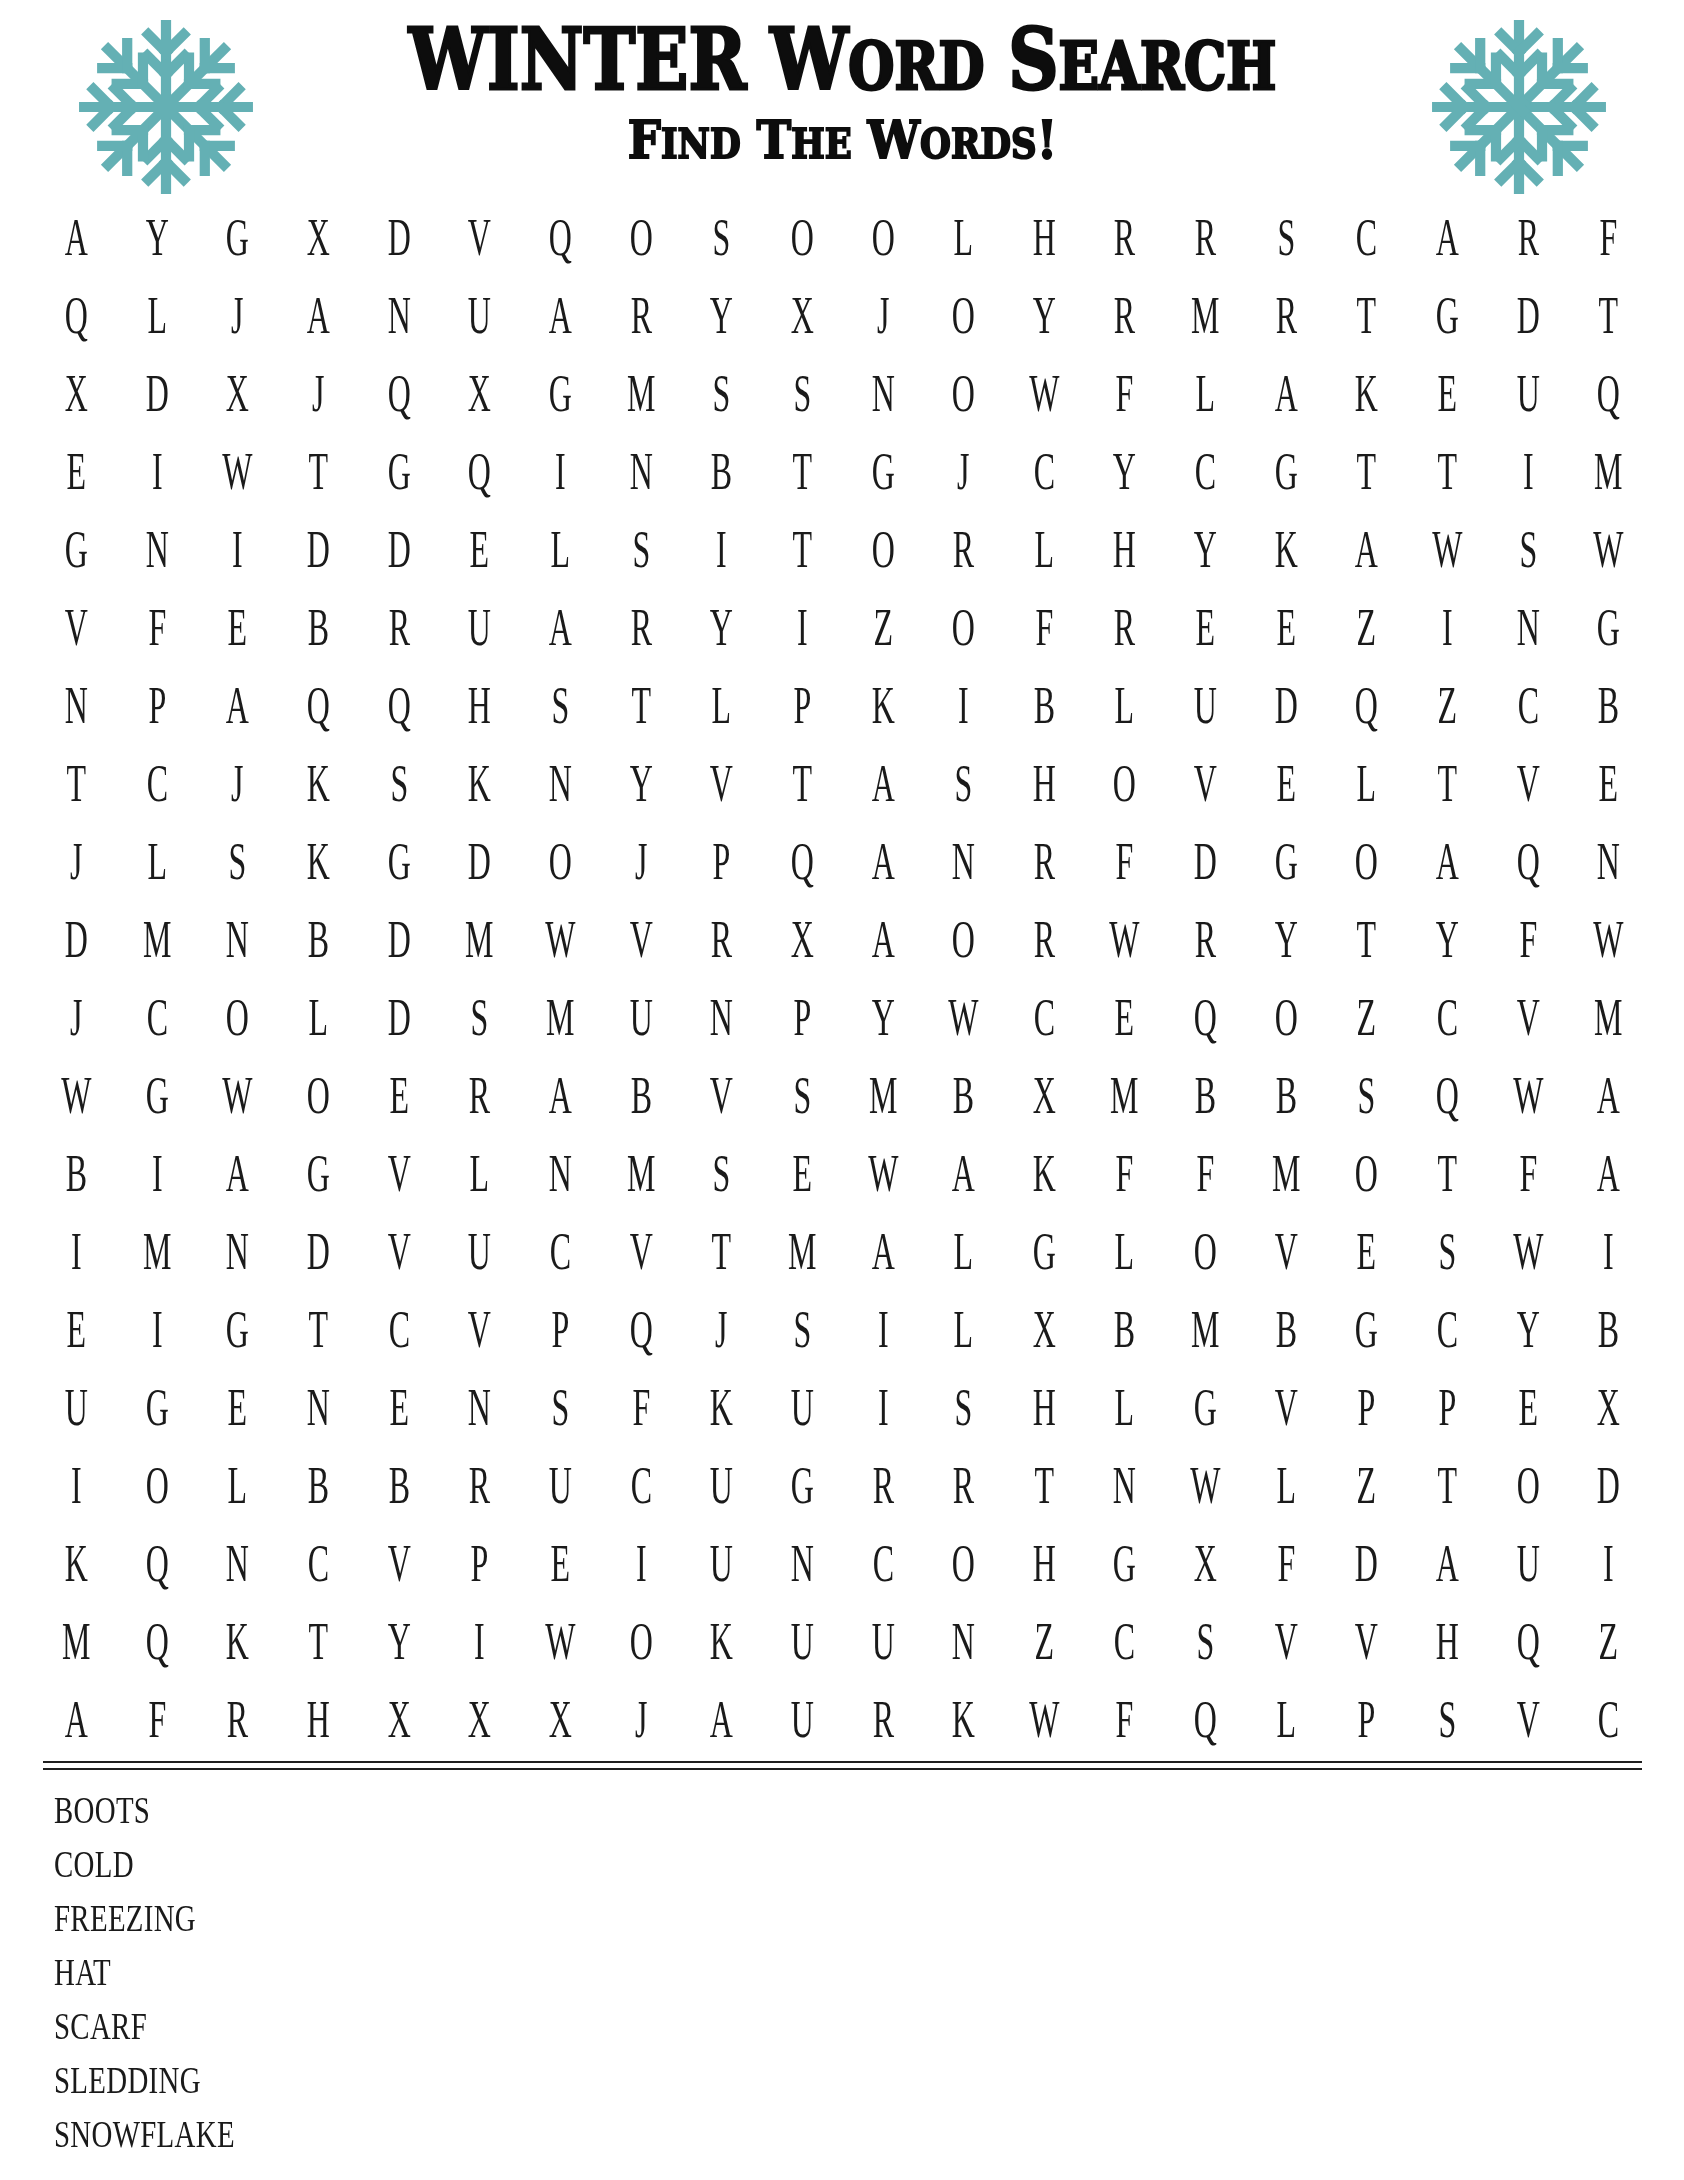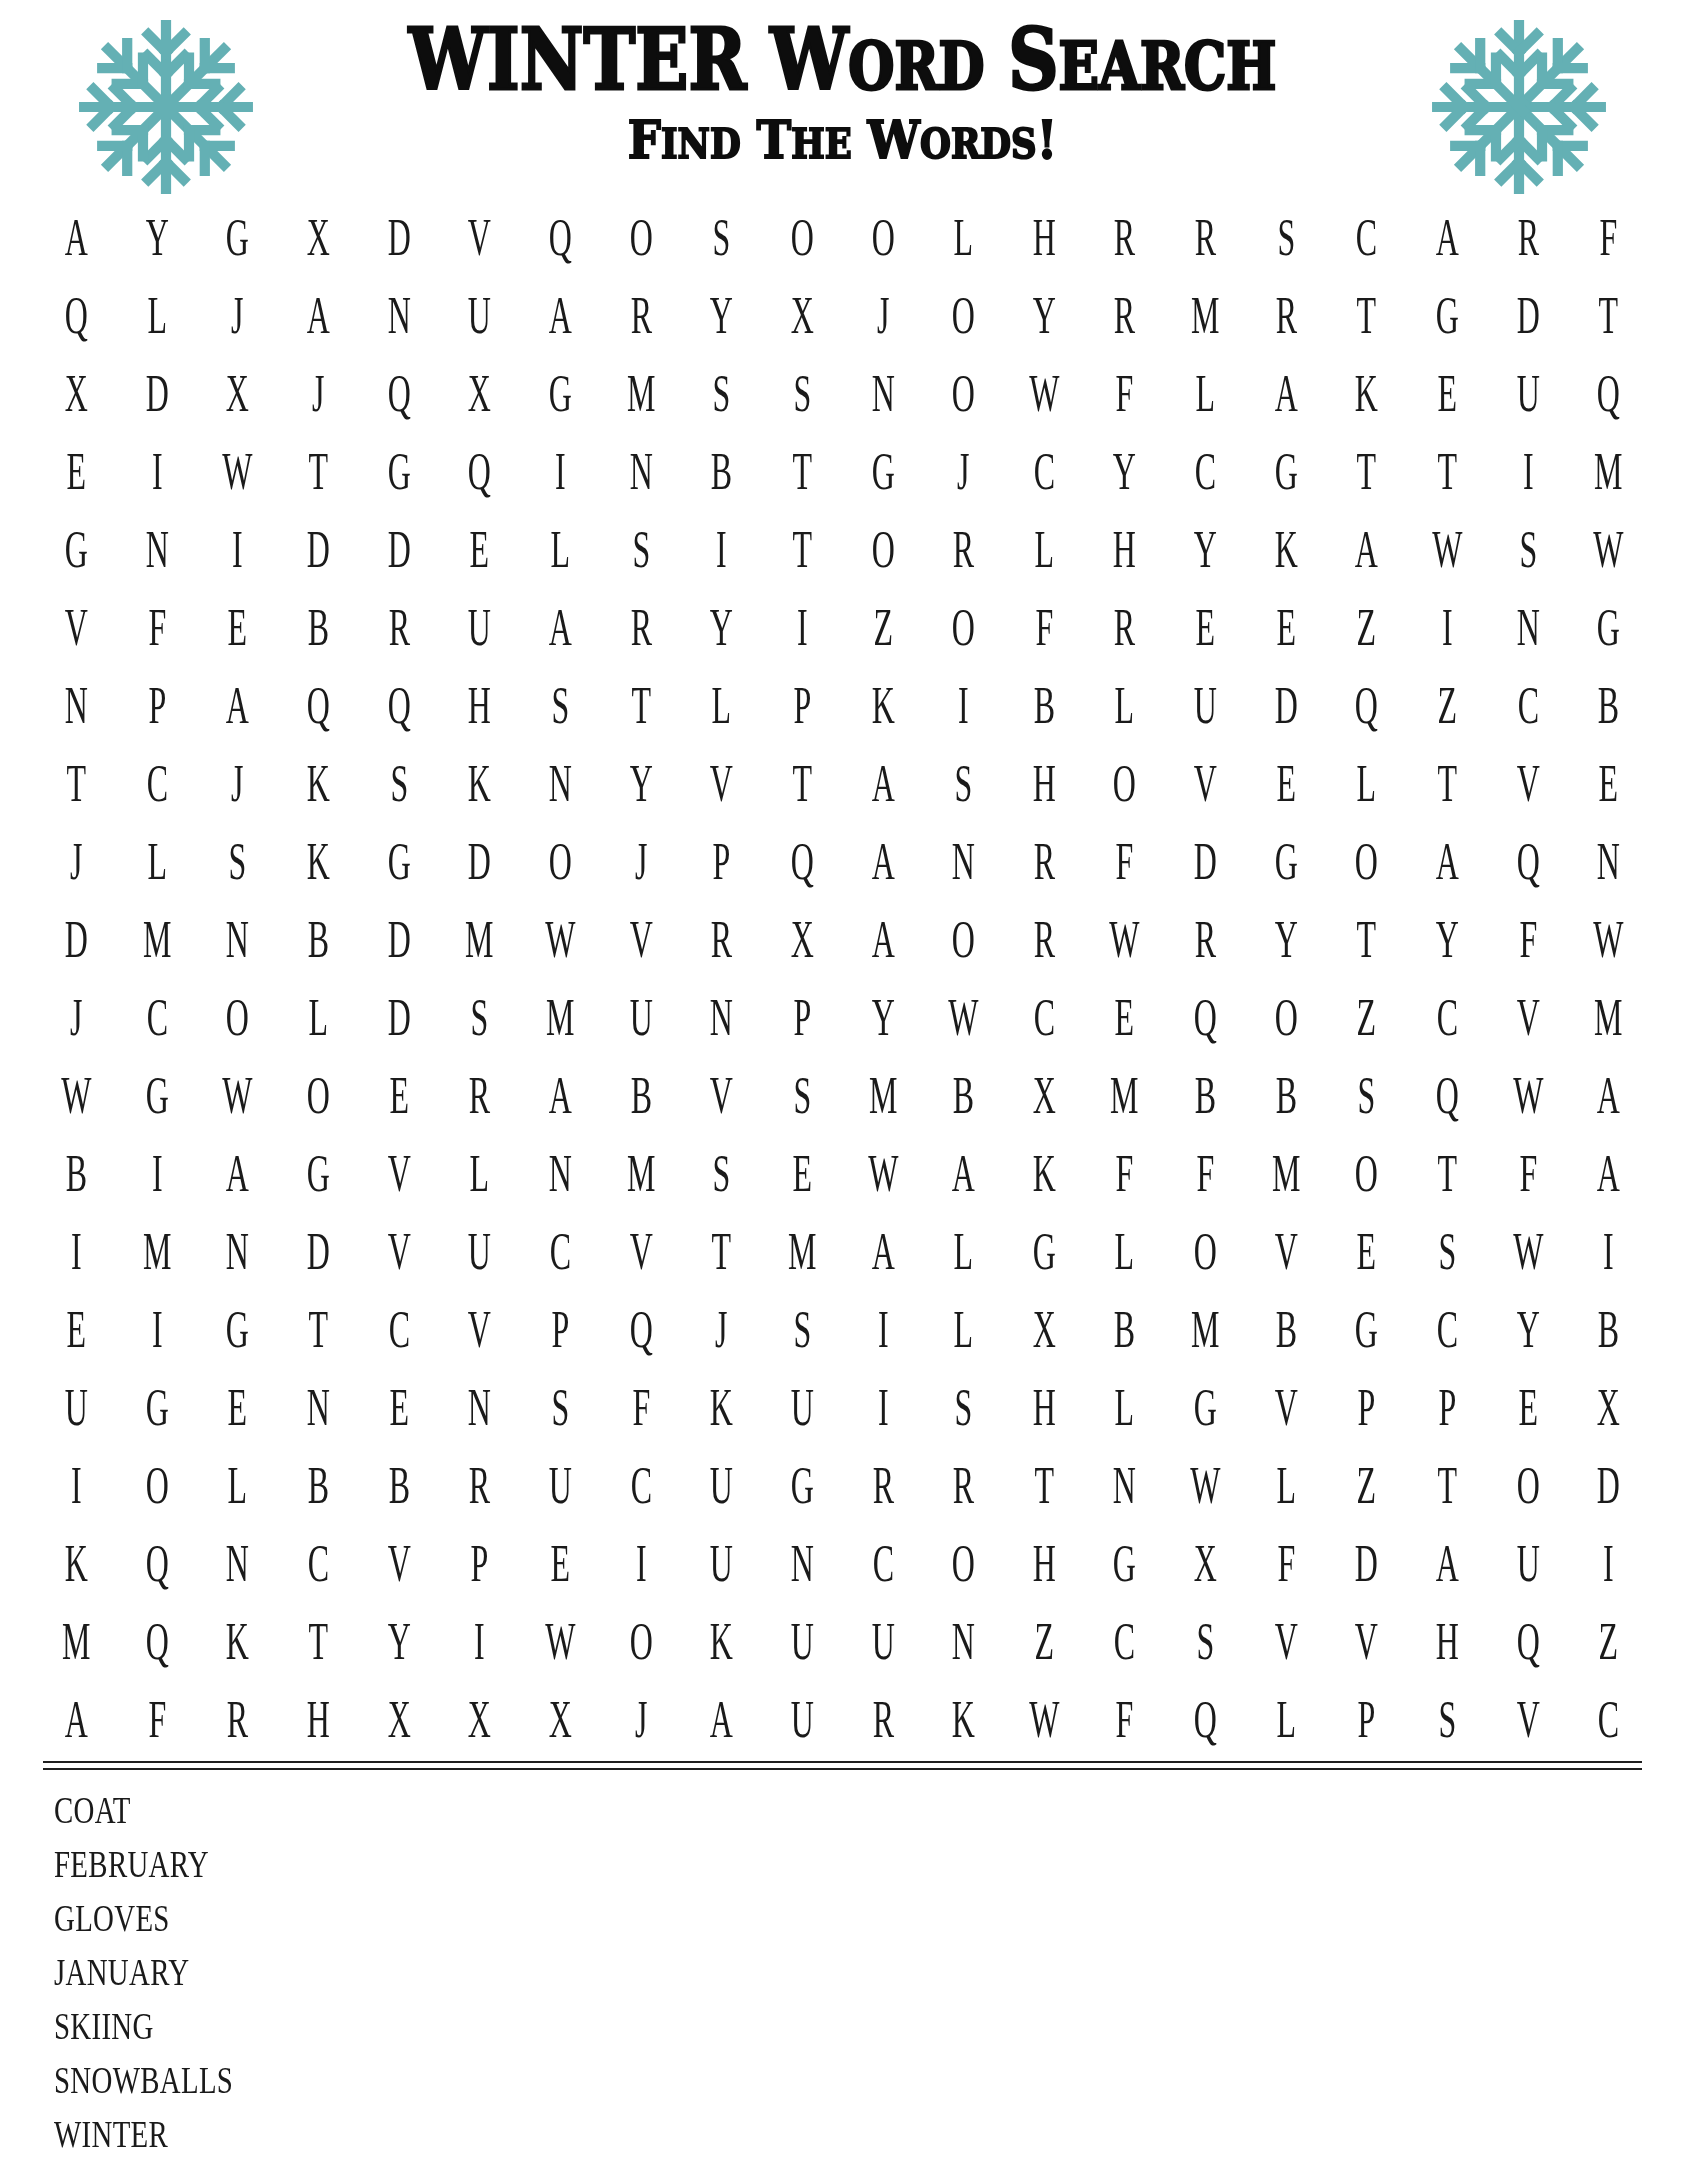--- a/index.html
+++ b/index.html
@@ -533,22 +533,22 @@
     <div class="cell">P</div>
     <div class="cell">S</div>
     <div class="cell">V</div>
     <div class="cell">C</div>
   </div>
 
 <div class="separator"></div>
 
 <div class="word-list">
   <div class="word-column">
-      <div class="word">COAT</div>
-      <div class="word">FEBRUARY</div>
-      <div class="word">GLOVES</div>
-      <div class="word">JANUARY</div>
-      <div class="word">SKIING</div>
-      <div class="word">SNOWBALLS</div>
-      <div class="word">WINTER</div>
+      <div class="word">BOOTS</div>
+      <div class="word">COLD</div>
+      <div class="word">FREEZING</div>
+      <div class="word">HAT</div>
+      <div class="word">SCARF</div>
+      <div class="word">SLEDDING</div>
+      <div class="word">SNOWFLAKE</div>
     </div>
 </div>
 
 
 </body></html>

